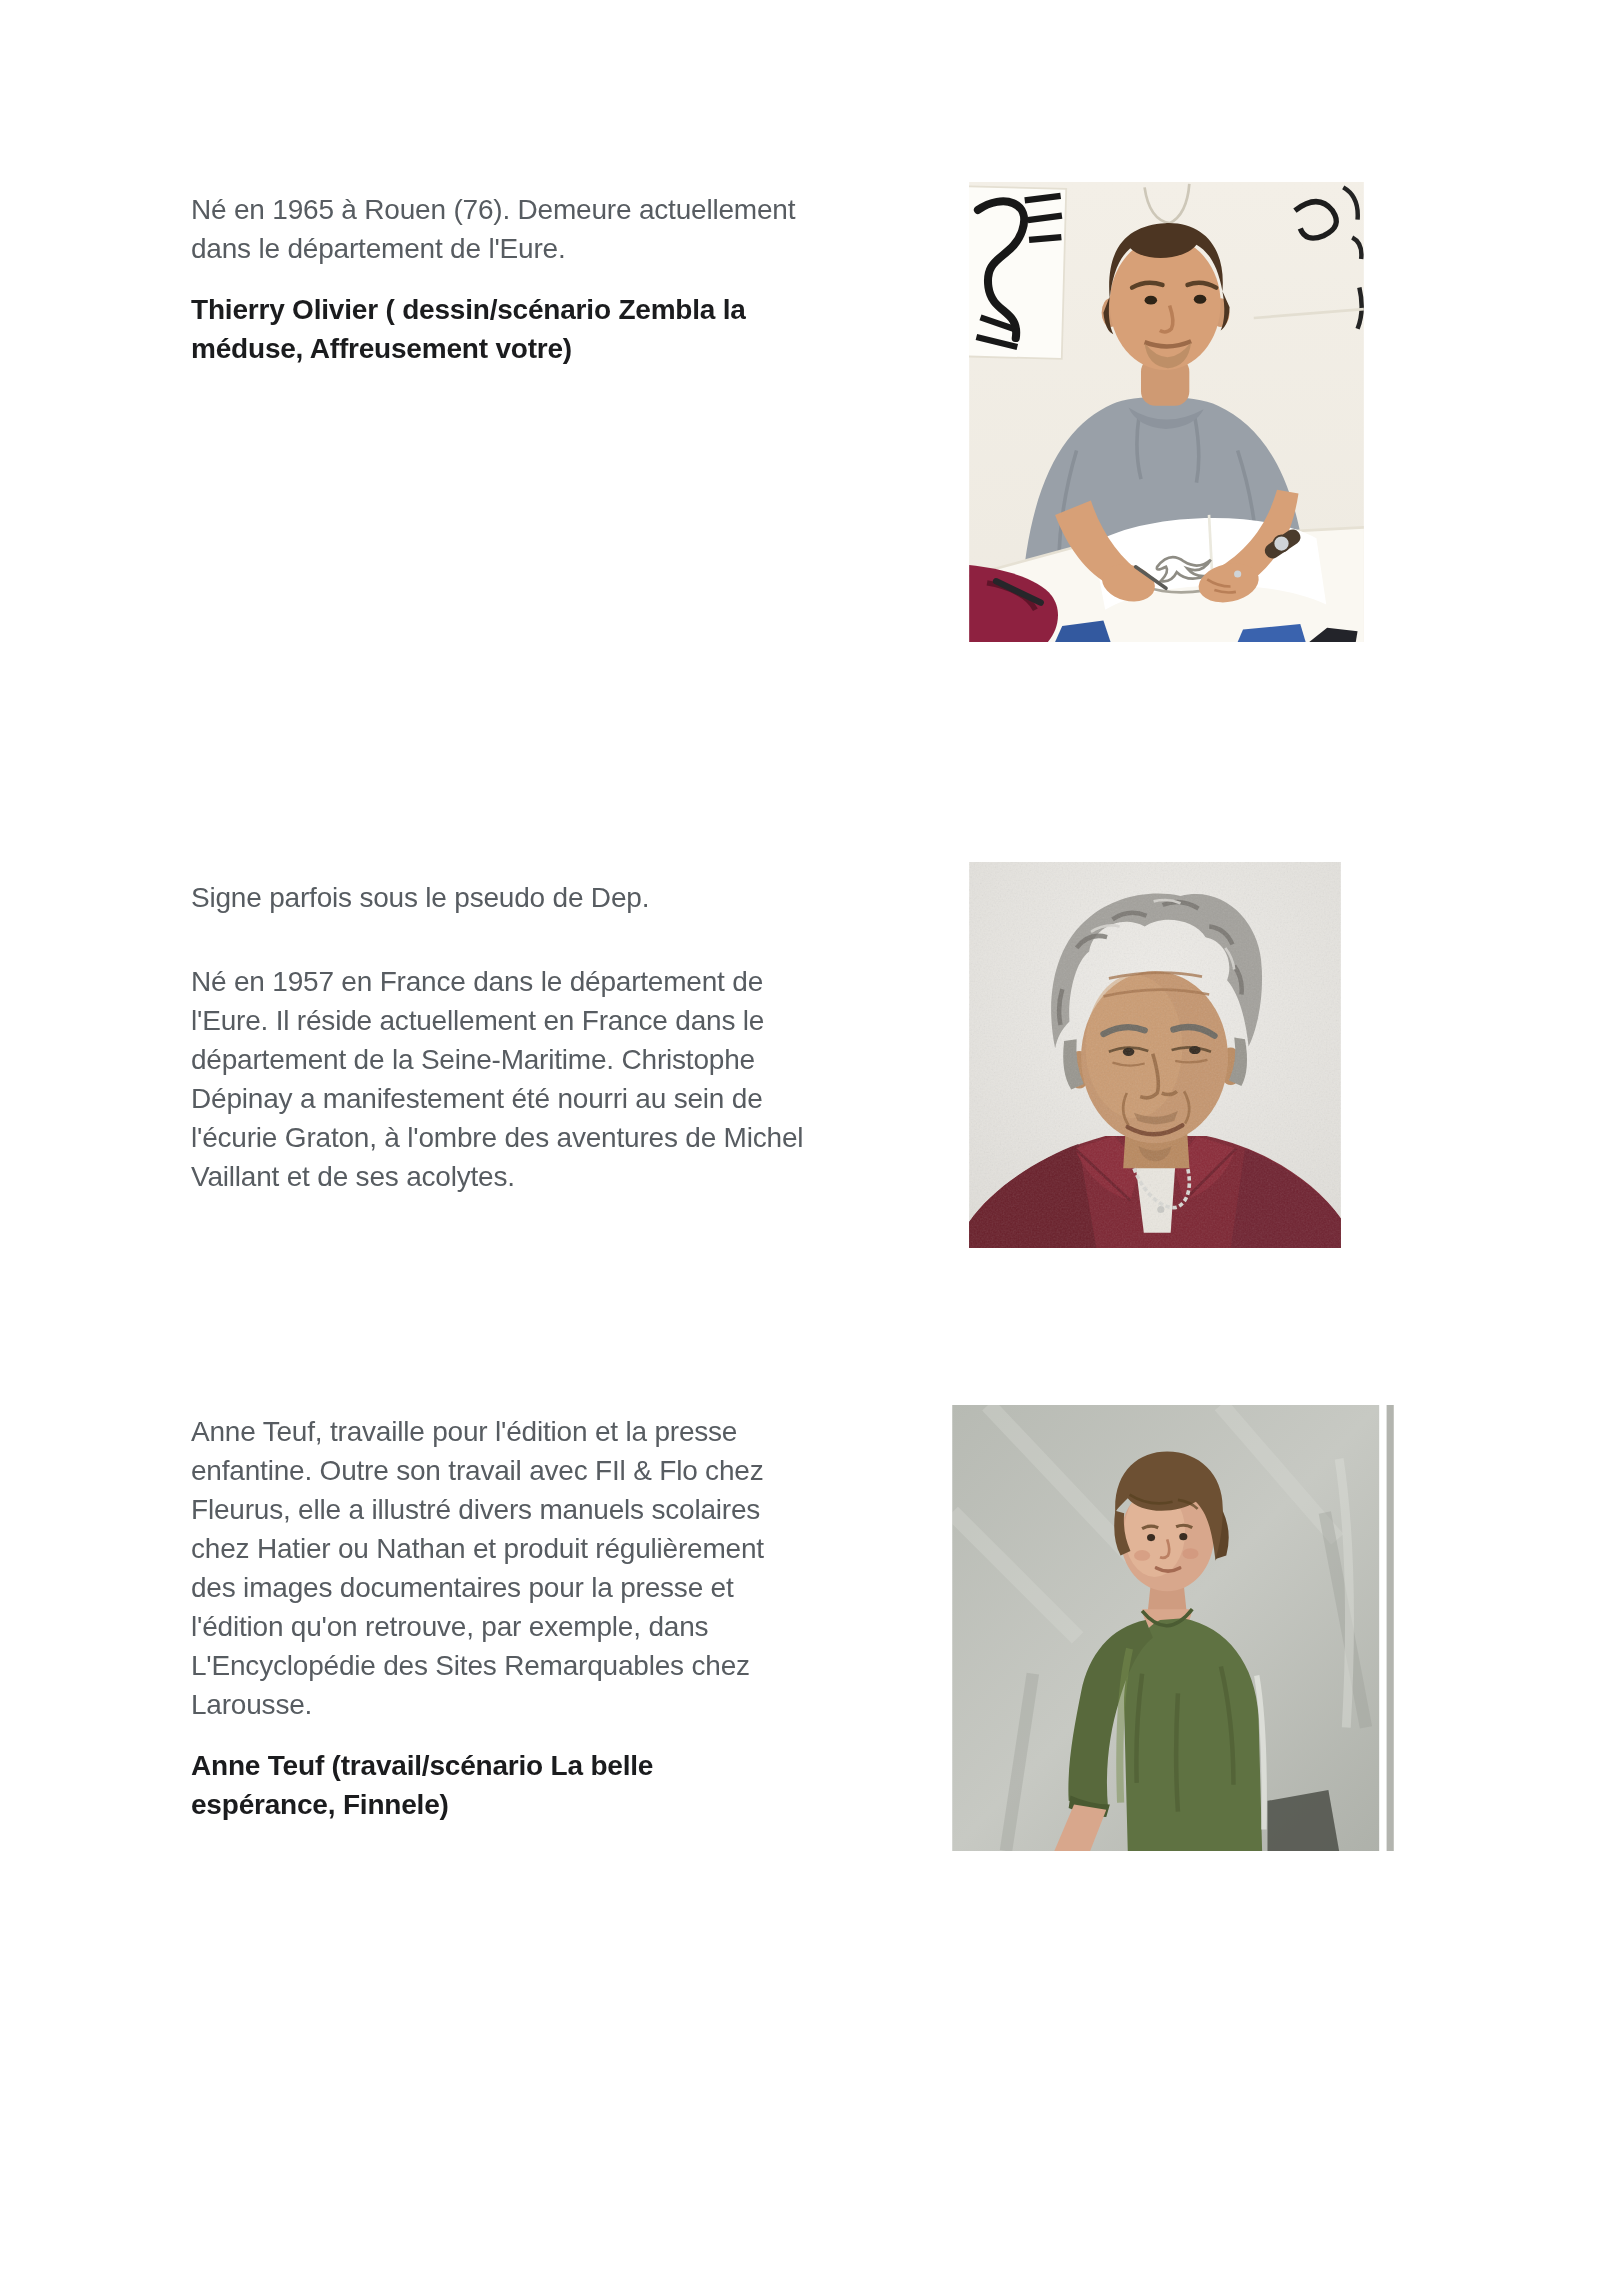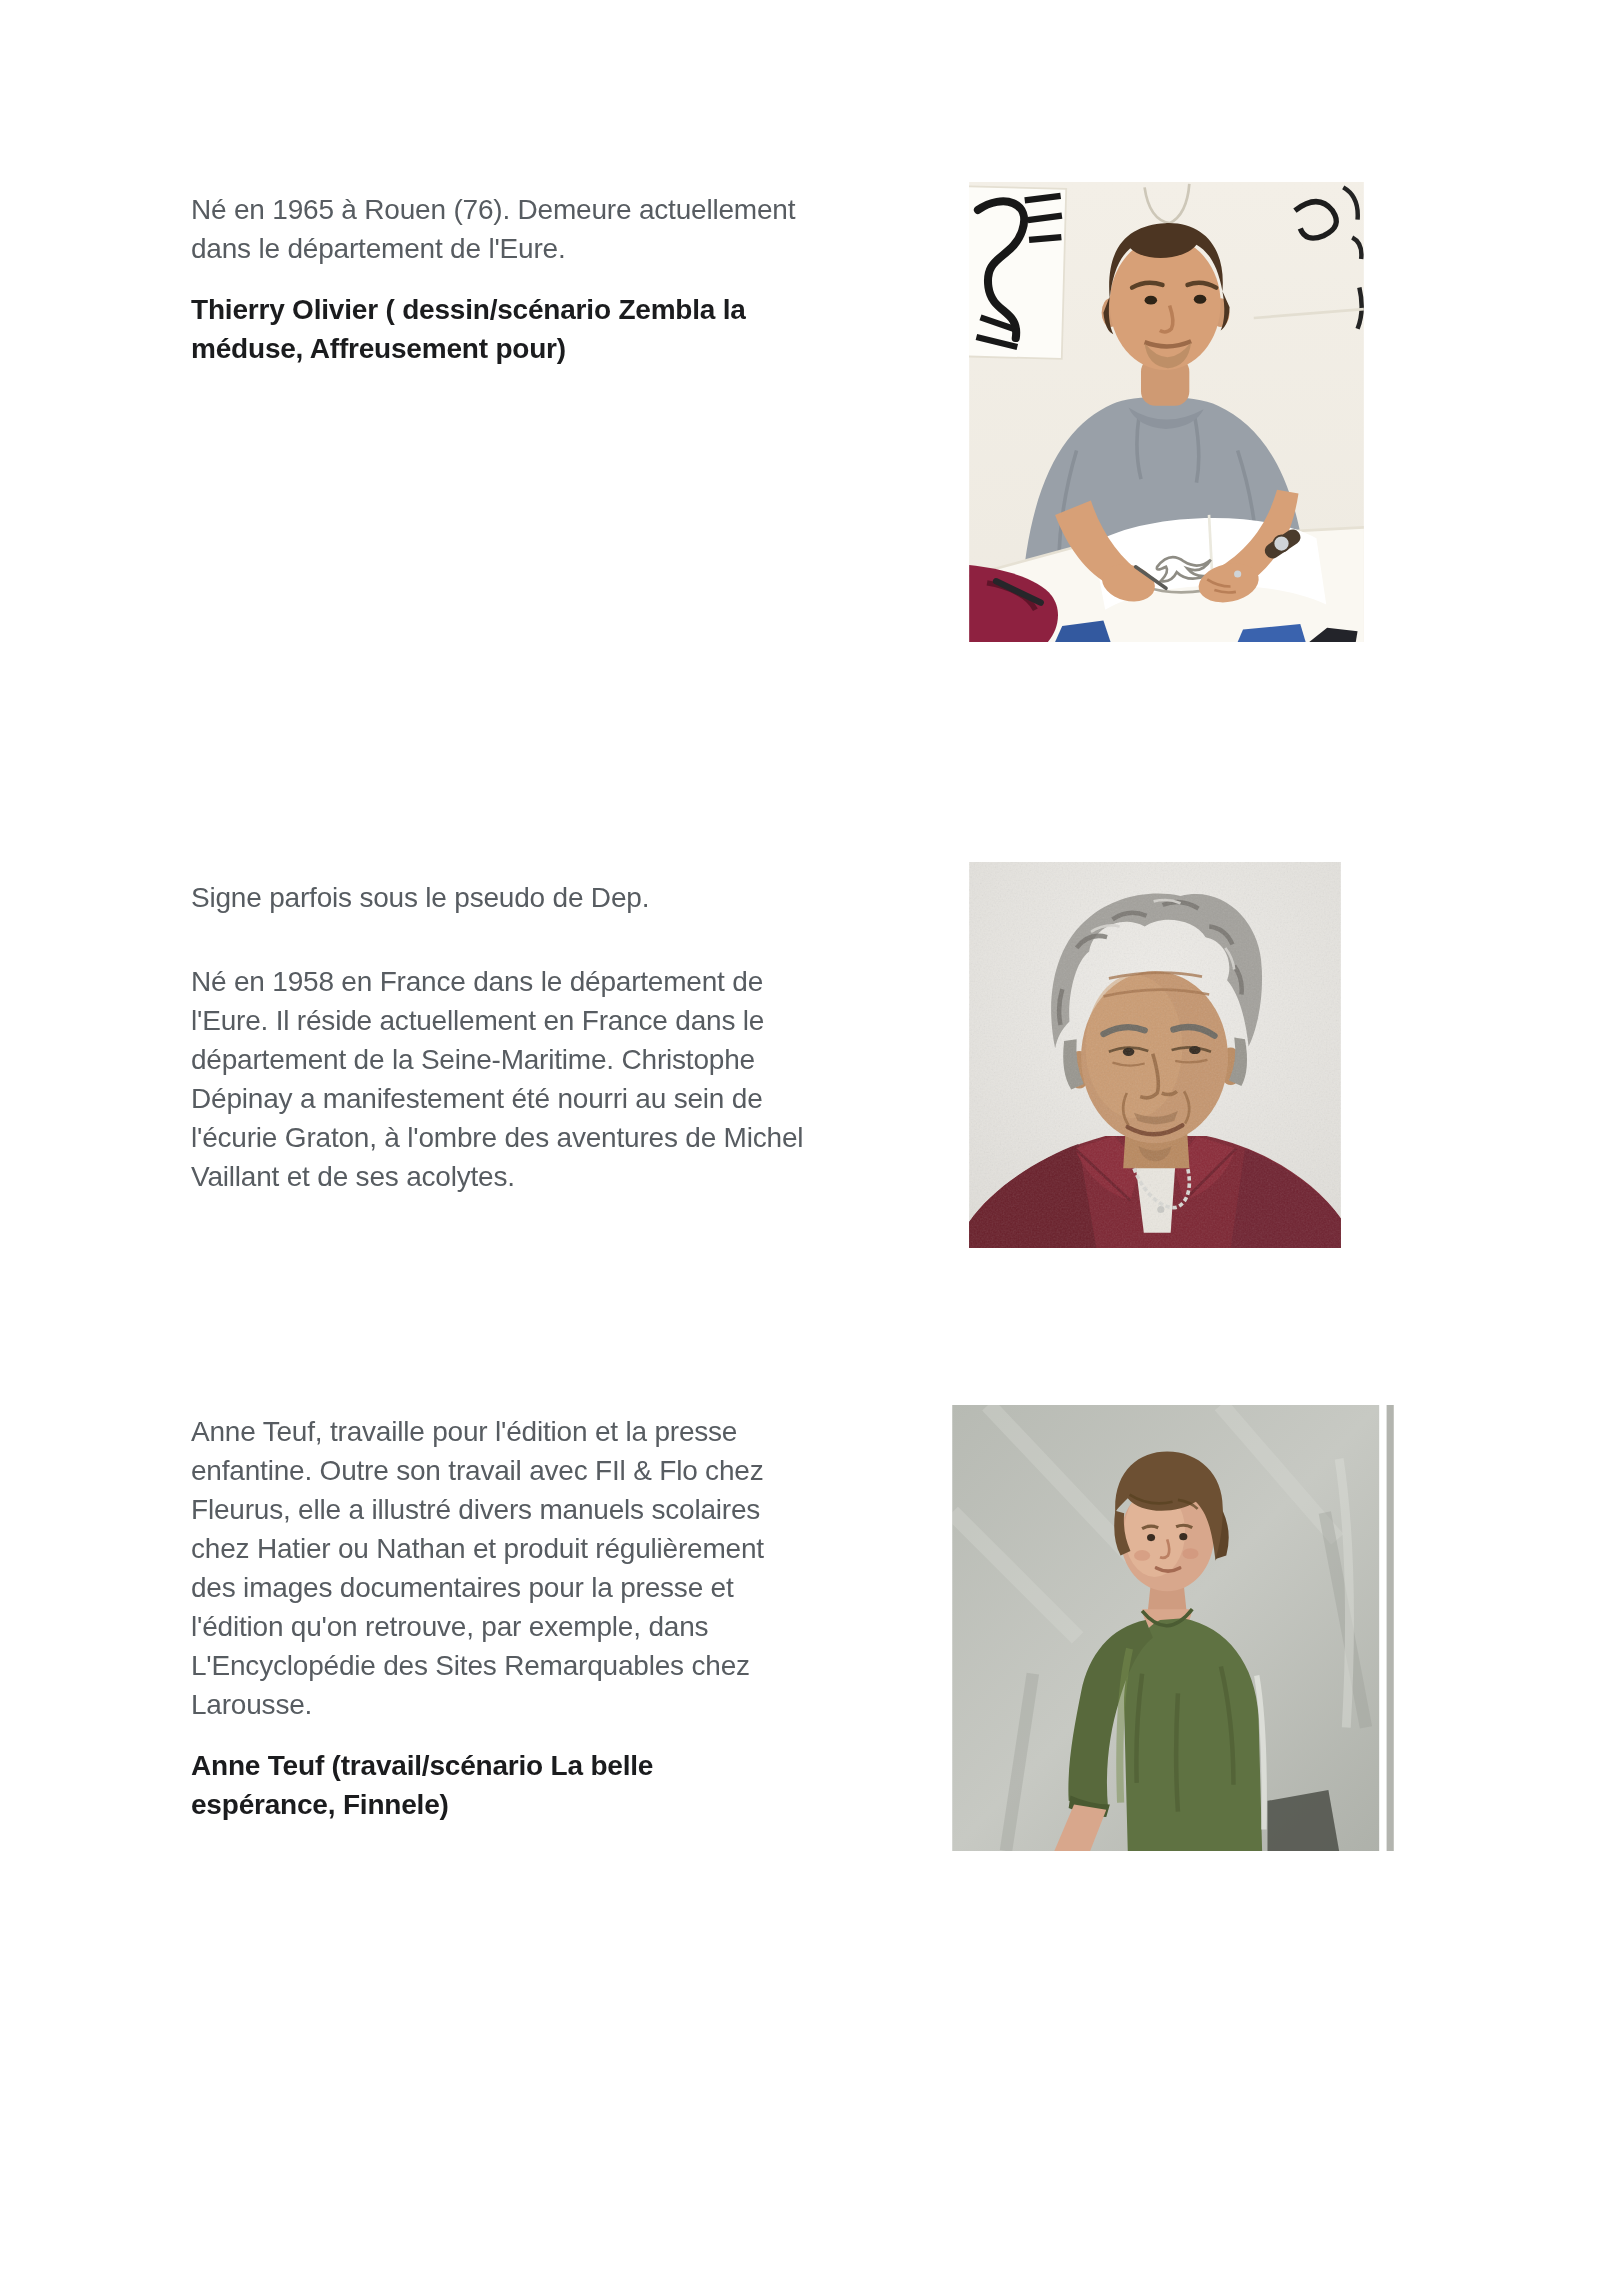--- a/index.html
+++ b/index.html
@@ -38,21 +38,21 @@
   #photo-3 { left: 952px; top: 1405px; width: 442px; height: 446px; }
   .photo svg { display: block; width: 100%; height: 100%; }
 </style>
 </head>
 <body>
 
 <div class="page">
 
   <div class="text-block" id="text-1">
     <p>Né en 1965 à Rouen (76). Demeure actuellement dans le département de l'Eure.</p>
-    <p class="caption">Thierry Olivier ( dessin/scénario Zembla la méduse, Affreusement pour)</p>
+    <p class="caption">Thierry Olivier ( dessin/scénario Zembla la méduse, Affreusement votre)</p>
   </div>
 
   <figure class="photo" id="photo-1" role="img" style="margin:0;" aria-label="Homme en t-shirt gris assis à une table à dessin, dessins noir et blanc au mur">
     <svg viewBox="0 0 441 514">
       <defs>
         <linearGradient id="wall1" x1="0" y1="0" x2="0" y2="1">
           <stop offset="0" stop-color="#f3efe7"></stop>
             <stop offset="1" stop-color="#eeeae1"></stop>
         </linearGradient>
       </defs>
@@ -118,21 +118,21 @@
         <path d="M30,446 L80,470" stroke="#26262a" stroke-width="7" stroke-linecap="round"></path>
         <path d="M96,514 L104,496 L150,490 L158,514 Z" fill="#33599f"></path>
         <path d="M300,514 L306,500 L370,494 L376,514 Z" fill="#3a63ae"></path>
         <path d="M380,514 L400,498 L434,502 L432,514 Z" fill="#23242a"></path>
       </g>
     </svg>
   </figure>
 
   <div class="text-block" id="text-2">
     <p class="gap-lg">Signe parfois sous le pseudo de Dep.</p>
-    <p>Né en 1958 en France dans le département de l'Eure. Il réside actuellement en France dans le département de la Seine-Maritime. Christophe Dépinay a manifestement été nourri au sein de l'écurie Graton, à l'ombre des aventures de Michel Vaillant et de ses acolytes.</p>
+    <p>Né en 1957 en France dans le département de l'Eure. Il réside actuellement en France dans le département de la Seine-Maritime. Christophe Dépinay a manifestement été nourri au sein de l'écurie Graton, à l'ombre des aventures de Michel Vaillant et de ses acolytes.</p>
   </div>
 
   <figure class="photo" id="photo-2" role="img" style="margin:0;" aria-label="Homme aux cheveux gris en chemise bordeaux ouverte sur un t-shirt blanc">
     <svg viewBox="0 0 415 431">
       <defs>
         <radialGradient id="bg2" cx="0.5" cy="0.35" r="0.95">
           <stop offset="0" stop-color="#efede9"></stop>
             <stop offset="1" stop-color="#dcdad5"></stop>
         </radialGradient>
         <filter id="grain2" x="0" y="0" width="100%" height="100%">

